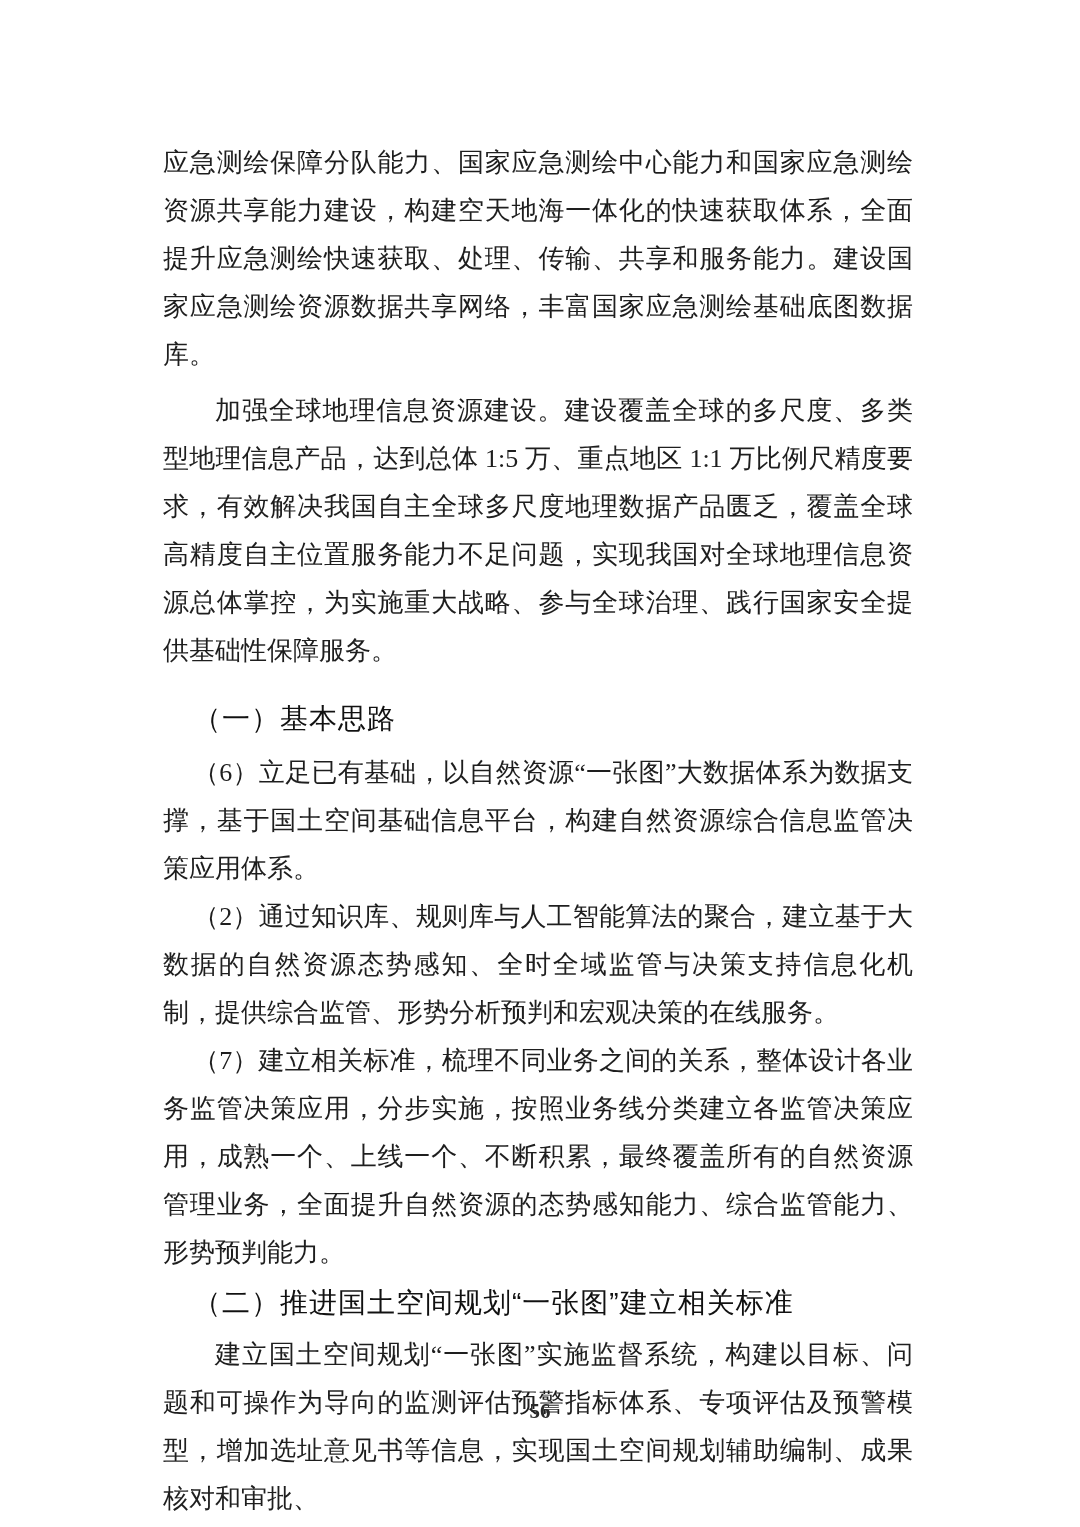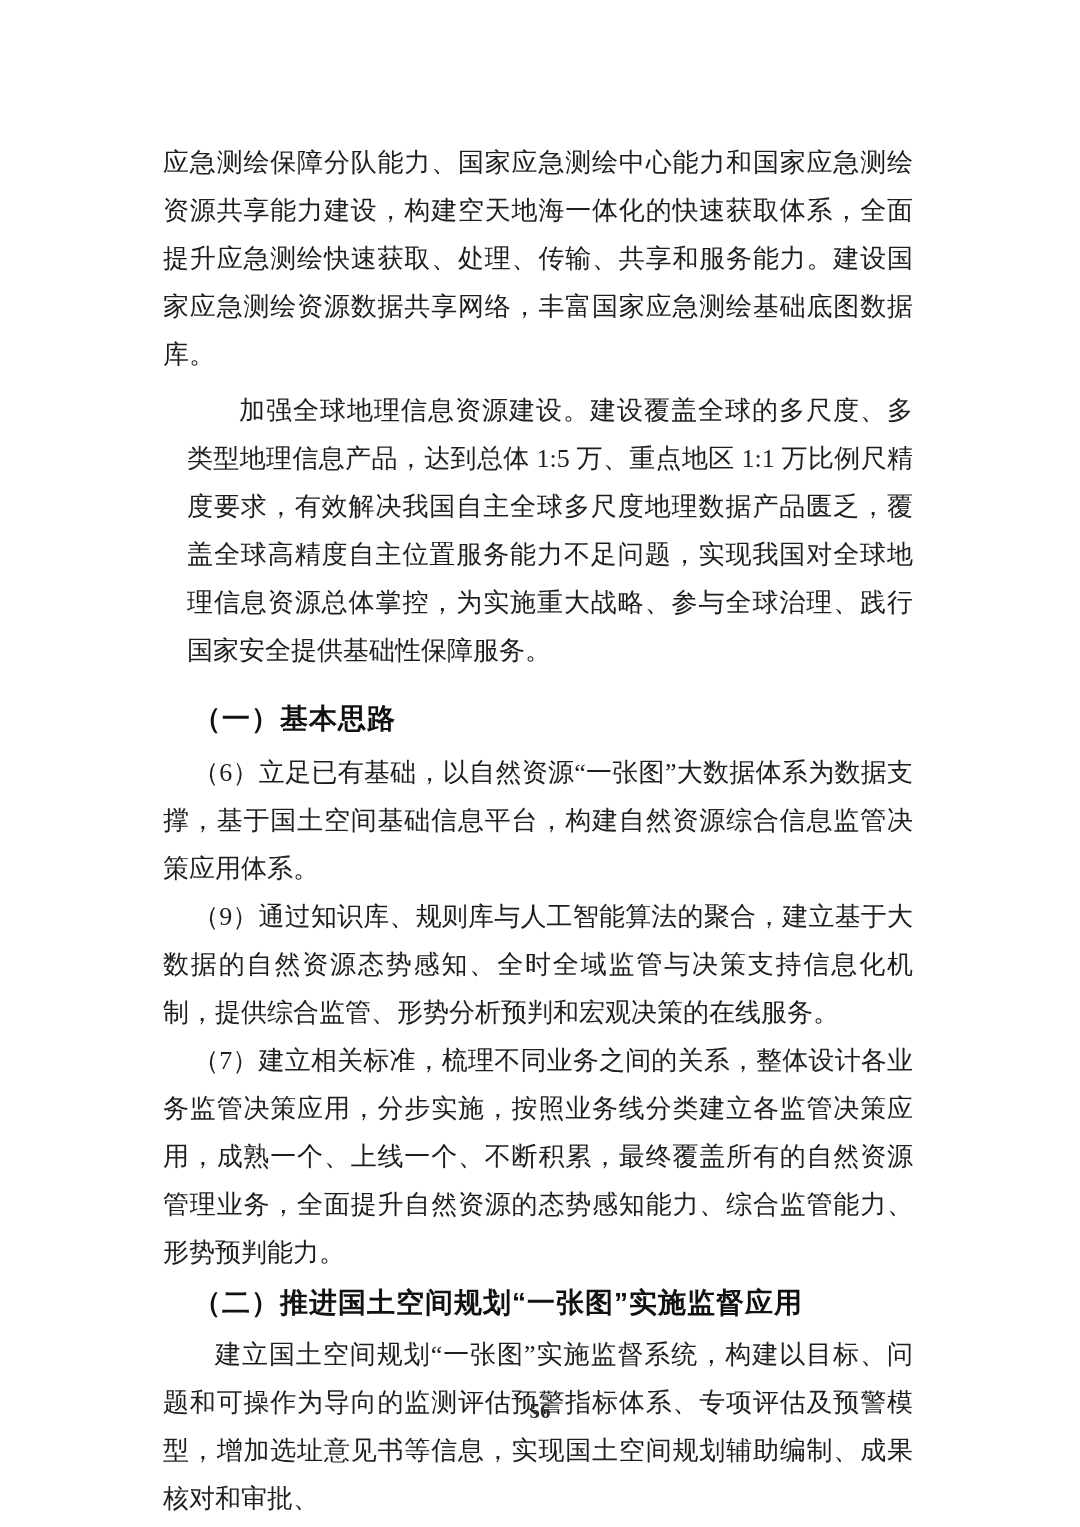--- a/index.html
+++ b/index.html
@@ -32,35 +32,35 @@
     margin: 0;
     font-size: 26px;
     line-height: 48px;
     text-align: justify;
     text-justify: inter-character;
     color: #1e1e1e;
     font-family: "Liberation Serif", "DejaVu Serif", serif;
   }
   p.body-para.indent-2em { text-indent: 52px; }
   p.body-para.indent-item { text-indent: 30px; }
-  p.mt-8 { margin-top: 8px; margin-left: 24px; }
+  p.mt-8 { margin-top: 8px; }
   p.mt-6 { margin-top: 6px; }
   h2.section-heading {
     margin: 24px 0 0 0;
     font-family: "Liberation Sans", "DejaVu Sans", sans-serif;
     font-weight: 700;
     font-size: 29px;
     line-height: 44px;
     color: #111111;
     text-indent: 36px;
     letter-spacing: 1px;
   }
   h3.sub-heading {
     font-family: "Liberation Sans", "DejaVu Sans", sans-serif;
-    font-weight: 700;
+    font-weight: 400;
     font-size: 28px;
     line-height: 44px;
     color: #111111;
     text-indent: 30px;
     letter-spacing: 1px;
   }
   h3.sub-heading-1 { margin: 22px 0 8px 0; }
   h3.sub-heading-2 { margin: 4px 0 6px 0; }
   .page-number {
     position: absolute;
@@ -83,24 +83,24 @@
 
     <p class="body-para">应急测绘保障分队能力、国家应急测绘中心能力和国家应急测绘资源共享能力建设，构建空天地海一体化的快速获取体系，全面提升应急测绘快速获取、处理、传输、共享和服务能力。建设国家应急测绘资源数据共享网络，丰富国家应急测绘基础底图数据库。</p>
 
     <p class="body-para indent-2em mt-8">加强全球地理信息资源建设。建设覆盖全球的多尺度、多类型地理信息产品，达到总体 1:5 万、重点地区 1:1 万比例尺精度要求，有效解决我国自主全球多尺度地理数据产品匮乏，覆盖全球高精度自主位置服务能力不足问题，实现我国对全球地理信息资源总体掌控，为实施重大战略、参与全球治理、践行国家安全提供基础性保障服务。</p>
 
 
     <h3 class="sub-heading sub-heading-1">（一）基本思路</h3>
 
     <p class="body-para indent-item">（6）立足已有基础，以自然资源“一张图”大数据体系为数据支撑，基于国土空间基础信息平台，构建自然资源综合信息监管决策应用体系。</p>
 
-    <p class="body-para indent-item">（9）通过知识库、规则库与人工智能算法的聚合，建立基于大数据的自然资源态势感知、全时全域监管与决策支持信息化机制，提供综合监管、形势分析预判和宏观决策的在线服务。</p>
+    <p class="body-para indent-item">（2）通过知识库、规则库与人工智能算法的聚合，建立基于大数据的自然资源态势感知、全时全域监管与决策支持信息化机制，提供综合监管、形势分析预判和宏观决策的在线服务。</p>
 
     <p class="body-para indent-item">（7）建立相关标准，梳理不同业务之间的关系，整体设计各业务监管决策应用，分步实施，按照业务线分类建立各监管决策应用，成熟一个、上线一个、不断积累，最终覆盖所有的自然资源管理业务，全面提升自然资源的态势感知能力、综合监管能力、形势预判能力。</p>
 
-    <h3 class="sub-heading sub-heading-2">（二）推进国土空间规划“一张图”实施监督应用</h3>
+    <h3 class="sub-heading sub-heading-2">（二）推进国土空间规划“一张图”建立相关标准</h3>
 
     <p class="body-para indent-2em mt-6">建立国土空间规划“一张图”实施监督系统，构建以目标、问题和可操作为导向的监测评估预警指标体系、专项评估及预警模型，增加选址意见书等信息，实现国土空间规划辅助编制、成果核对和审批、</p>
 
   </div>
 
   <div class="page-number">56</div>
 </div>
 
 </body></html>

